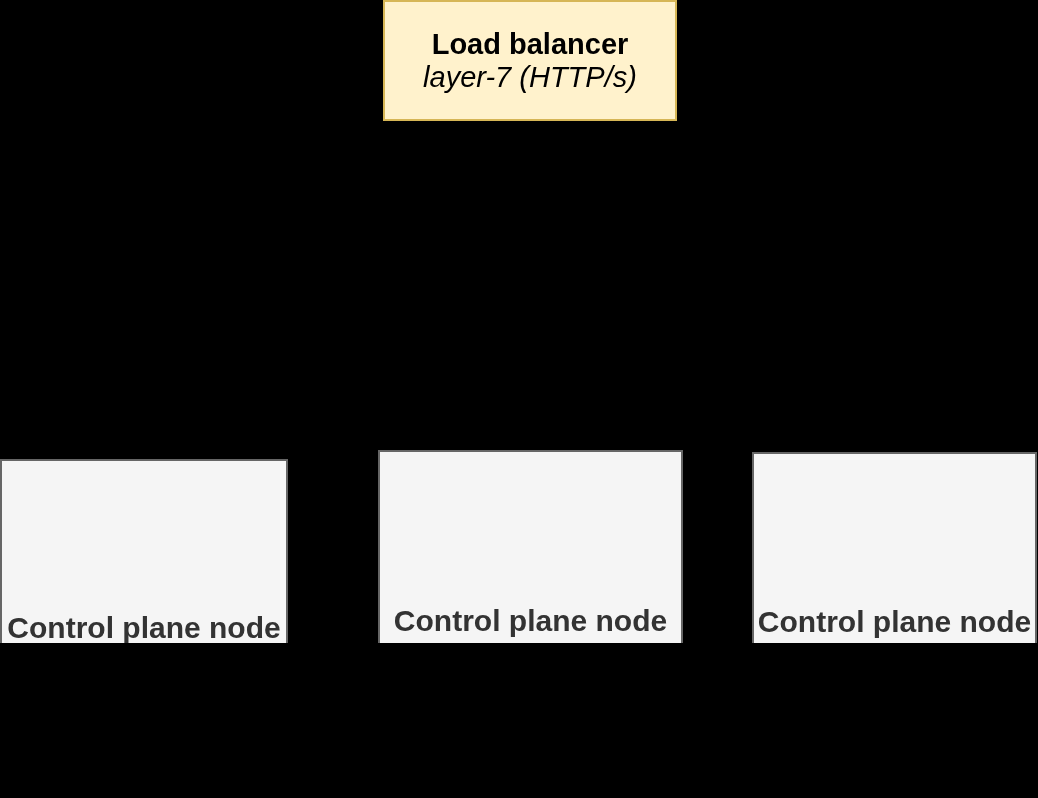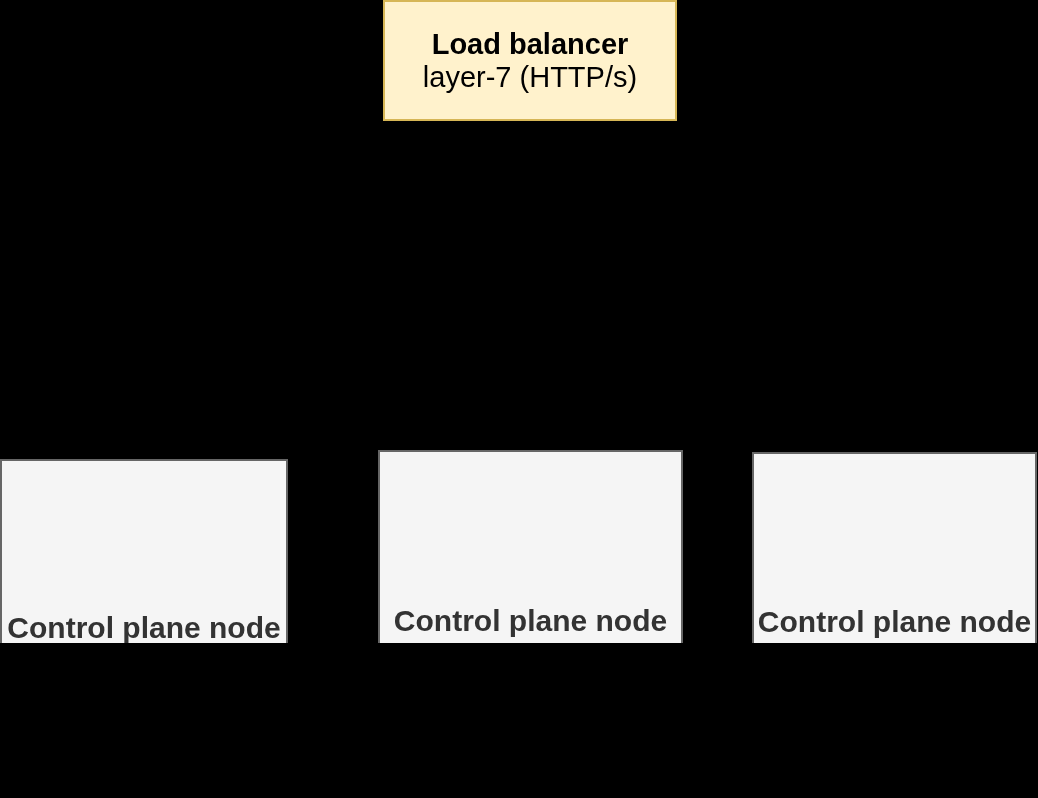--- a/index.html
+++ b/index.html
@@ -32,20 +32,21 @@
     text-align: center;
     line-height: 33px;
   }
   .lb-title {
     font-size: 29px;
     font-weight: bold;
   }
   .lb-subtitle {
     font-size: 29px;
     font-weight: normal;
+    font-style: italic;
   }
   .node-box {
     position: absolute;
     box-sizing: border-box;
     background: var(--node-fill, #F5F5F5);
     border: 2px solid var(--node-border, #666);
     display: flex;
     align-items: center;
     justify-content: center;
     text-align: left;

